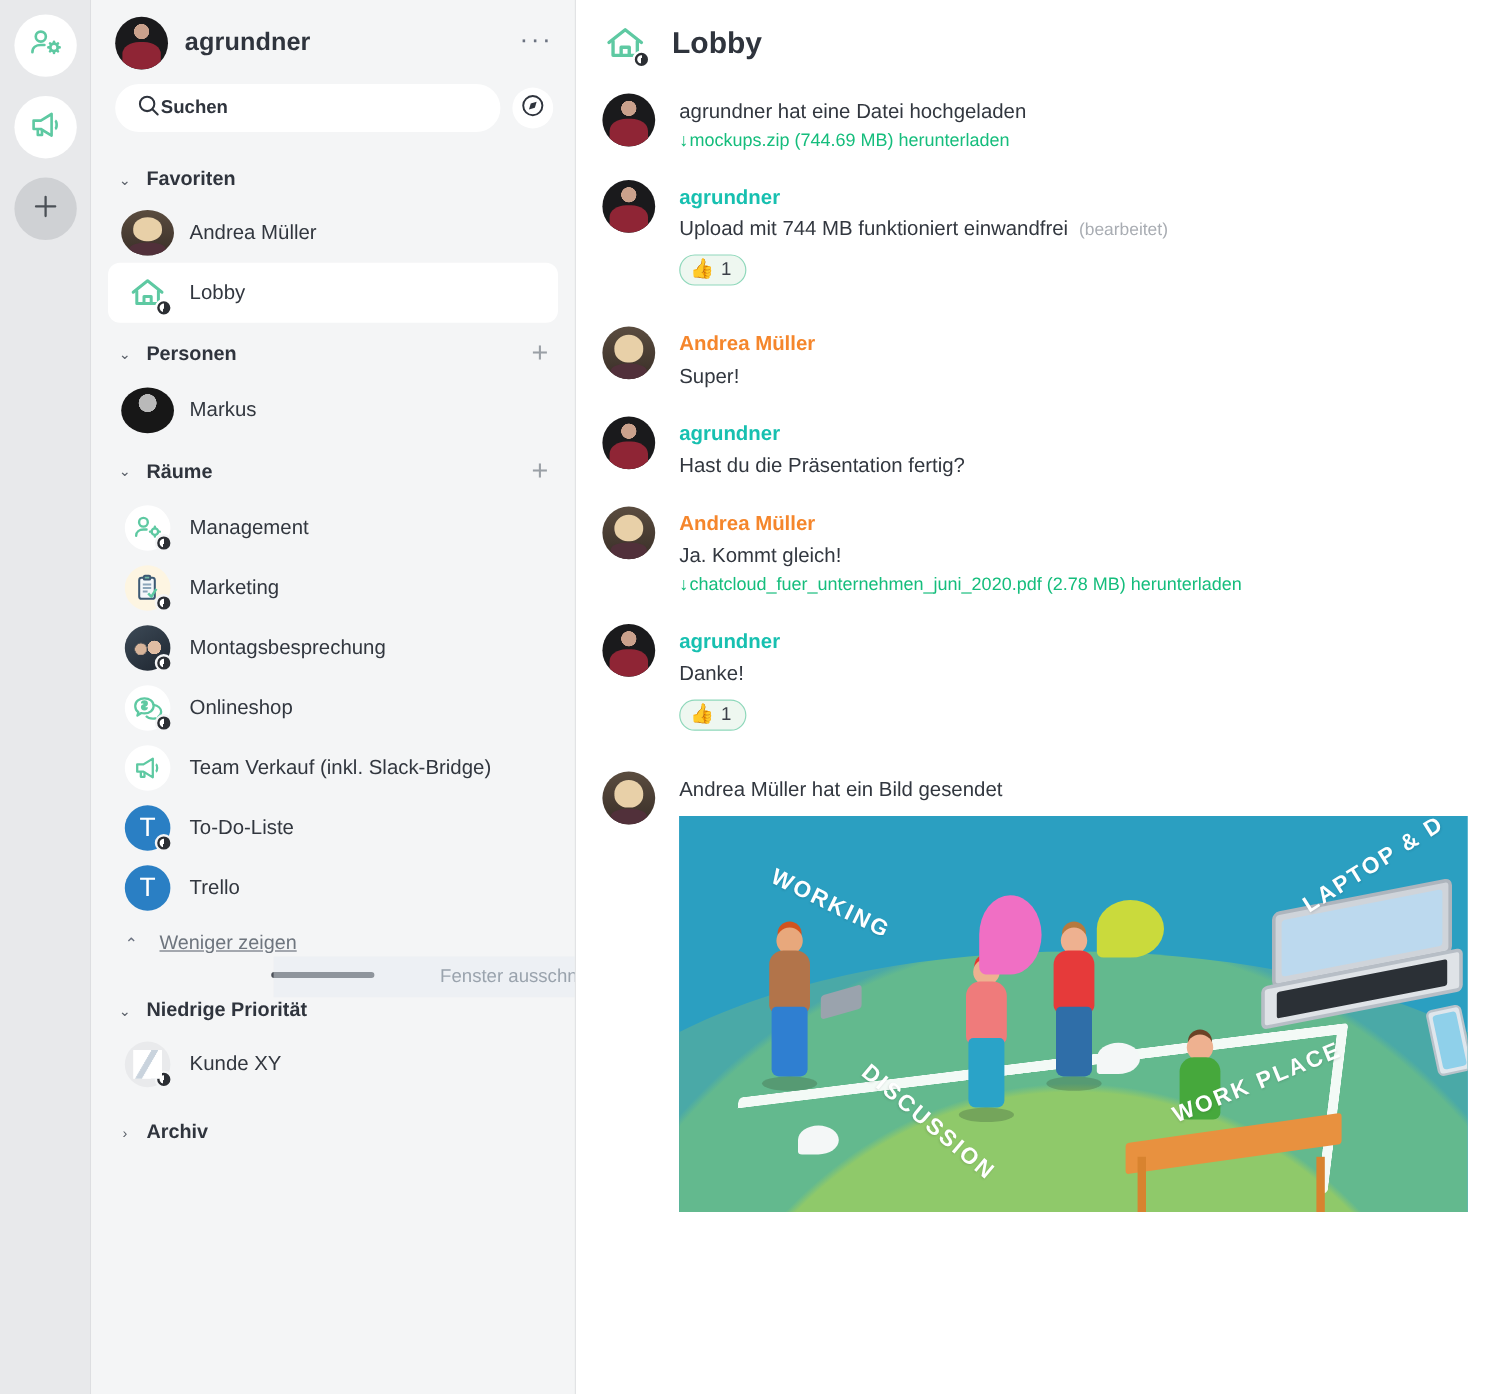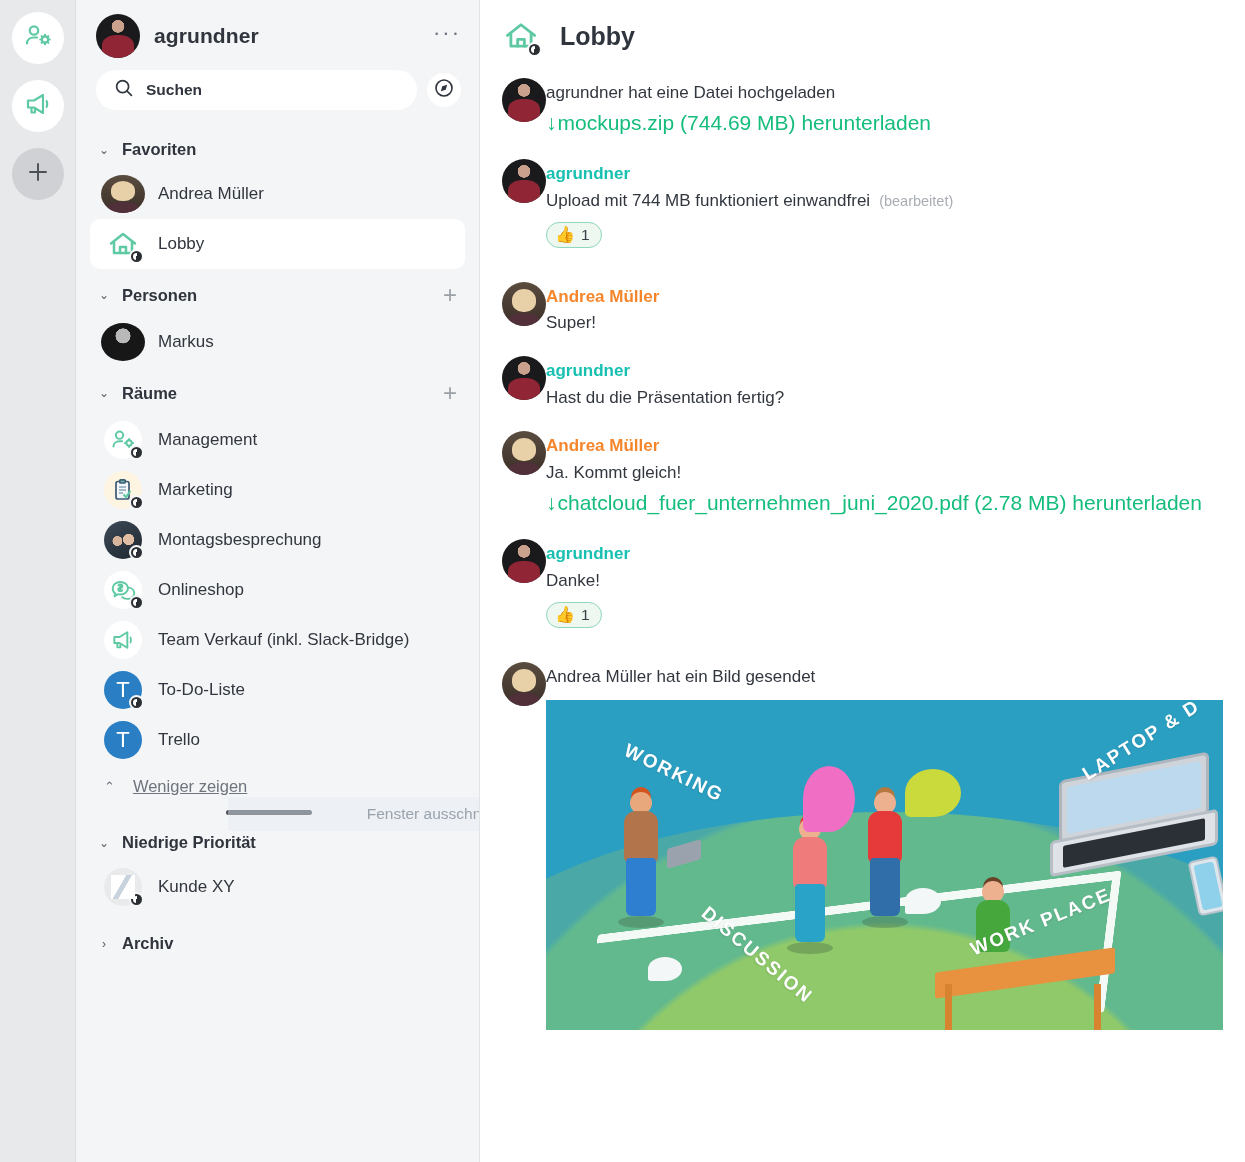--- a/index.html
+++ b/index.html
@@ -65,21 +65,21 @@
 
   .side-header .name {
     font-size: 21px; font-weight: bold; color: #2f343d; flex: 1;
     letter-spacing: .1px;
   }
   .dots { color:#6b7280; font-size:22px; letter-spacing:2px; cursor:pointer; line-height:1; padding-bottom:6px;}
 
   .search-row { display:flex; align-items:center; gap:10px; padding: 2px 18px 16px 20px; }
   .search-box {
     flex:1; height: 40px; background:#fff; border-radius: 20px;
-    display:flex; align-items:center; gap:12px; padding: 0 18px;
+    display:flex; align-items:center; padding: 0 18px;
   }
   .search-box input {
     border:none; outline:none; background:transparent;
     font-family:"Liberation Sans", sans-serif; font-size:15.5px;
     font-weight:bold; color:#2f343d; width:100%;
   }
   .search-box input::placeholder { color:#2f343d; font-weight:bold; opacity:1; }
   .compass {
     width:34px; height:34px; border-radius:50%; background:#fff;
     display:flex; align-items:center; justify-content:center; cursor:pointer; flex:0 0 34px;
@@ -161,30 +161,30 @@
   .snip-overlay span { font-size:15.5px; color:#9aa3ad; }
 
   
   .chat { flex:1; background:#ffffff; position:relative; overflow:hidden; }
   .chat-head { display:flex; align-items:center; gap:20px; padding: 16px 0 6px 22px; }
   .chat-head .ico { background:transparent; width:40px; height:40px; }
   .chat-head .globe-badge { border-color:#ffffff; }
   .chat-title { font-size:25px; font-weight:bold; color:#2f343d; }
 
   .msgs { padding: 10px 0 0 0; }
-  .msg { display:flex; padding: 6px 22px 0 22px; }
+  .msg { display:flex; gap:20px; padding: 6px 22px 0 22px; }
   .msg .m-avatar { width:44px; height:44px; border-radius:50%; flex:0 0 44px; position:relative; overflow:hidden; }
   .msg .body { flex:1; min-width:0; padding-top:2px; }
   .sys-line { font-size:17px; color:#32373f; line-height:1.5; }
   .uname { font-size:17px; font-weight:bold; line-height:1.5; }
   .uname.teal { color:#17c0b0; }
   .uname.orange { color:#f5862c; }
   .mtext { font-size:17px; color:#32373f; line-height:1.6; }
   .edited { font-size:14.5px; color:#a9adb3; margin-left:9px; }
-  .dl-link { font-size:21px; color:#15bd7c; line-height:1.6; cursor:pointer; white-space:nowrap; }
+  .dl-link { font-size:15px; color:#15bd7c; line-height:1.6; cursor:pointer; white-space:nowrap; }
   .dl-link .arr { margin-right:1px; }
 
   .reaction {
     display:inline-flex; align-items:center; gap:6px;
     background:#eef7f0; border:1px solid #8fd8bb;
     border-radius:14px; padding: 3px 11px 3px 8px;
     margin-top:8px; cursor:pointer;
   }
   .reaction .emo { font-size:16px; line-height:1; }
   .reaction .cnt { font-size:15.5px; color:#3b4048; }

